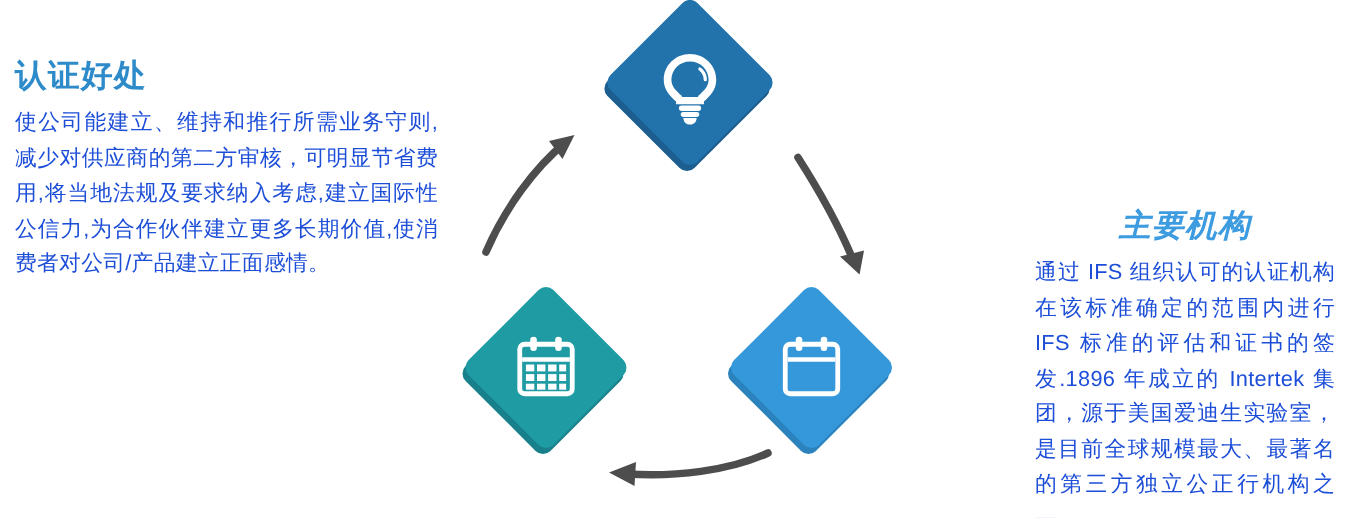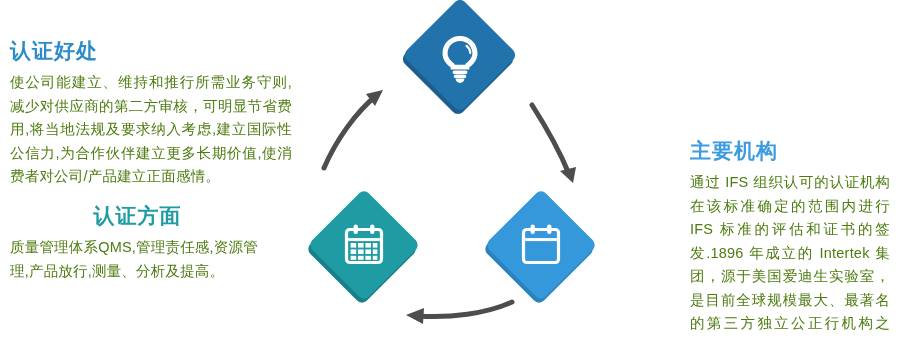--- a/index.html
+++ b/index.html
@@ -26,21 +26,21 @@
   .heading {
     font-size: 21px;
     font-weight: bold;
     letter-spacing: 1px;
     margin: 0 0 8px 0;
     line-height: 1.2;
   }
   .body-copy {
     font-size: 14.5px;
     line-height: 1.62;
-    color: #4d7c0f;
+    color: #1d4ed8;
     margin: 0;
     letter-spacing: 0.2px;
   }
 
   
   #block-benefits {
     left: 10px;
     top: 38px;
     width: 282px;
   }
@@ -67,21 +67,22 @@
   }
 
   
   #block-bodies {
     left: 690px;
     top: 138px;
     width: 200px;
   }
   #block-bodies .heading {
     color: #3D9BE0;
-    text-align: left;
+    text-align: center;
+    font-style: italic;
   }
   #block-bodies .body-copy {
     text-align: justify;
     text-align-last: left;
   }
 
   
   #diagram {
     position: absolute;
     left: 290px;
@@ -96,24 +97,20 @@
 </head>
 <body>
 
 <div id="stage">
 
   <div class="txt-block" id="block-benefits">
     <h2 class="heading">认证好处</h2>
     <p class="body-copy">使公司能建立、维持和推行所需业务守则,减少对供应商的第二方审核，可明显节省费用,将当地法规及要求纳入考虑,建立国际性公信力,为合作伙伴建立更多长期价值,使消费者对公司/产品建立正面感情。</p>
   </div>
 
-  <div class="txt-block" id="block-aspects">
-    <h2 class="heading">认证方面</h2>
-    <p class="body-copy">质量管理体系QMS,管理责任感,资源管理,产品放行,测量、分析及提高。</p>
-  </div>
 
   <div class="txt-block" id="block-bodies">
     <h2 class="heading">主要机构</h2>
     <p class="body-copy">通过 IFS 组织认可的认证机构在该标准确定的范围内进行 IFS 标准的评估和证书的签发.1896 年成立的 Intertek 集团，源于美国爱迪生实验室，是目前全球规模最大、最著名的第三方独立公正行机构之一。</p>
   </div>
 
   <div id="diagram">
     <svg width="320" height="345" viewBox="0 0 320 345" xmlns="http://www.w3.org/2000/svg">
 
       <g>

